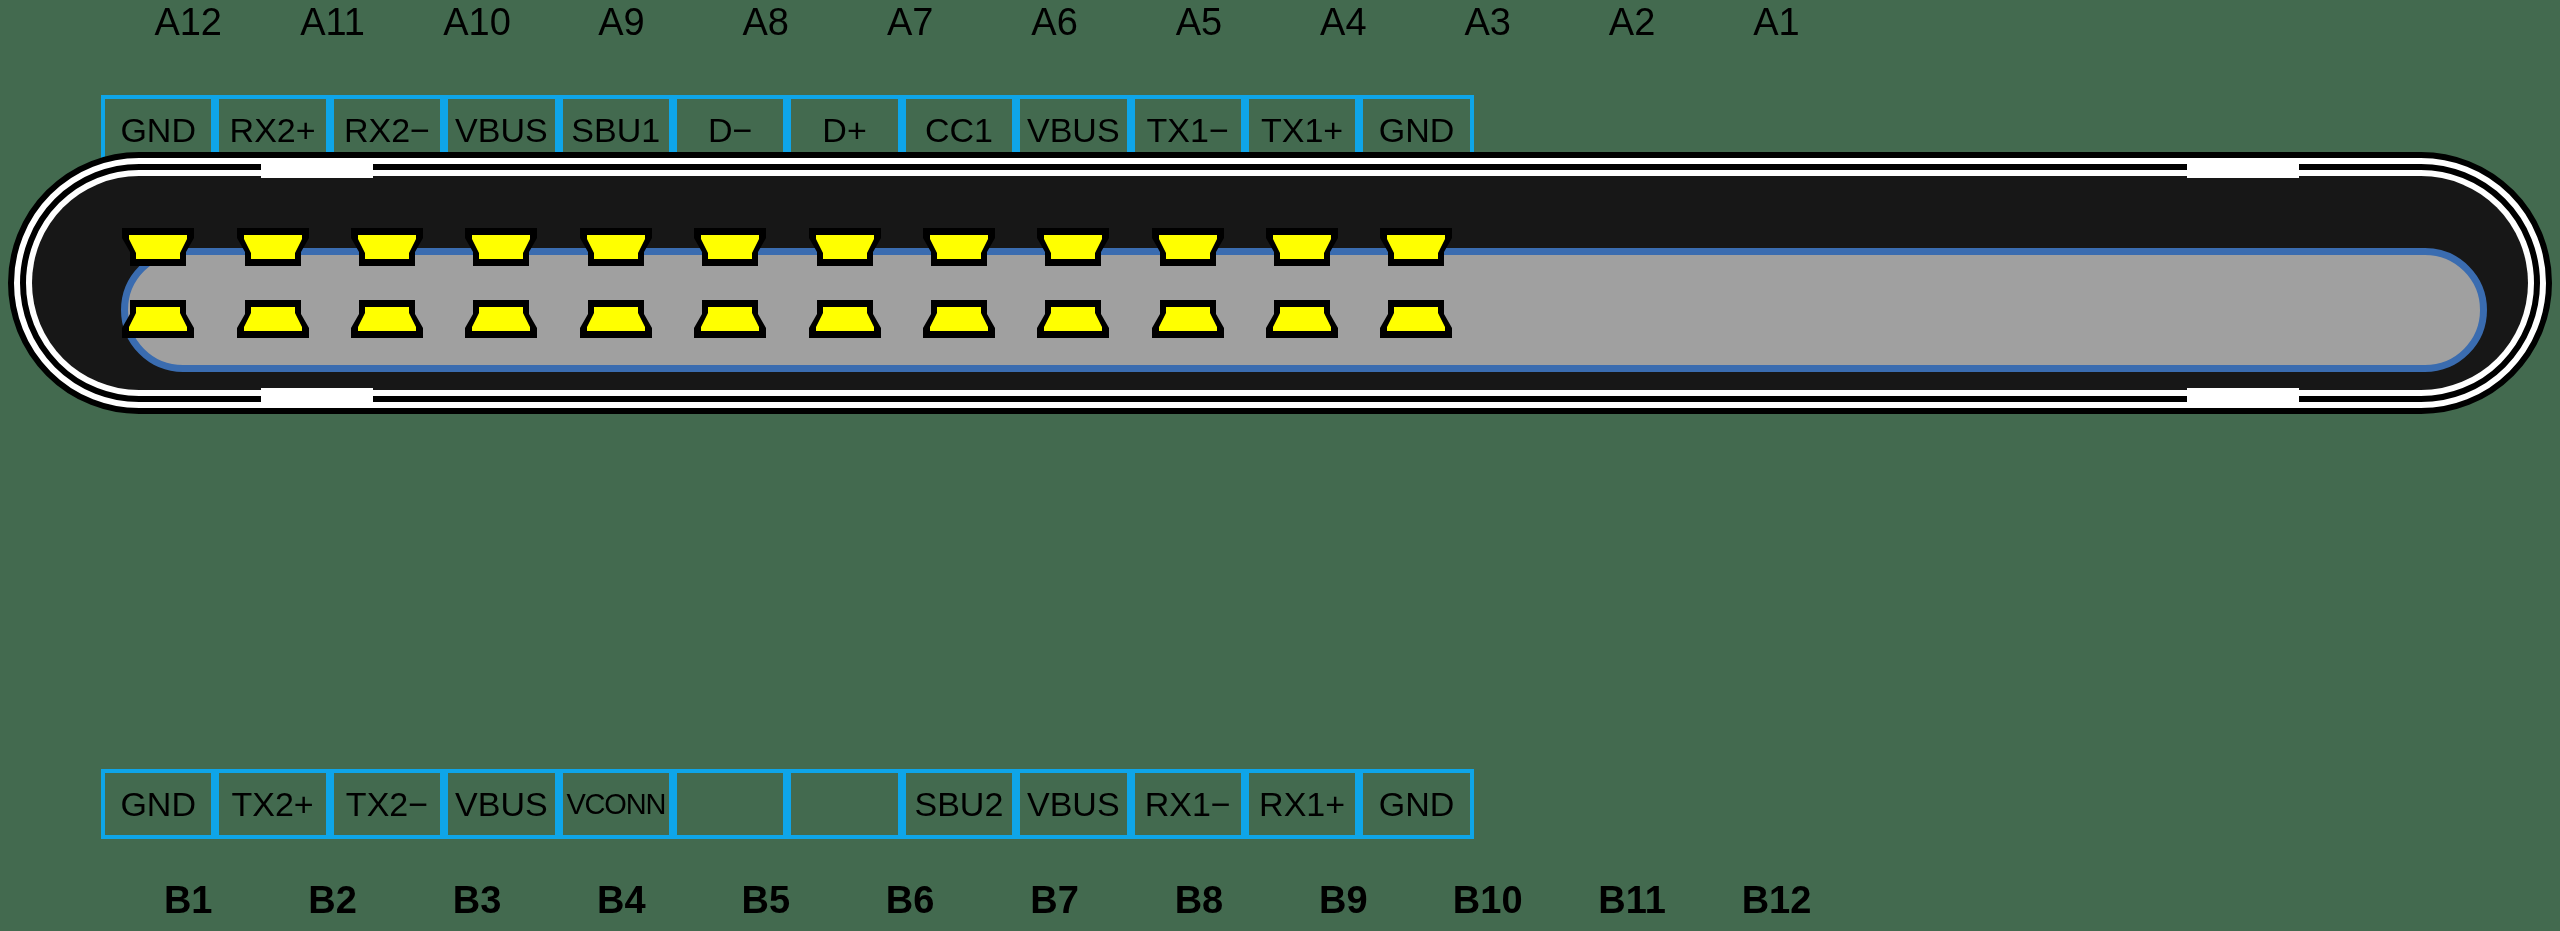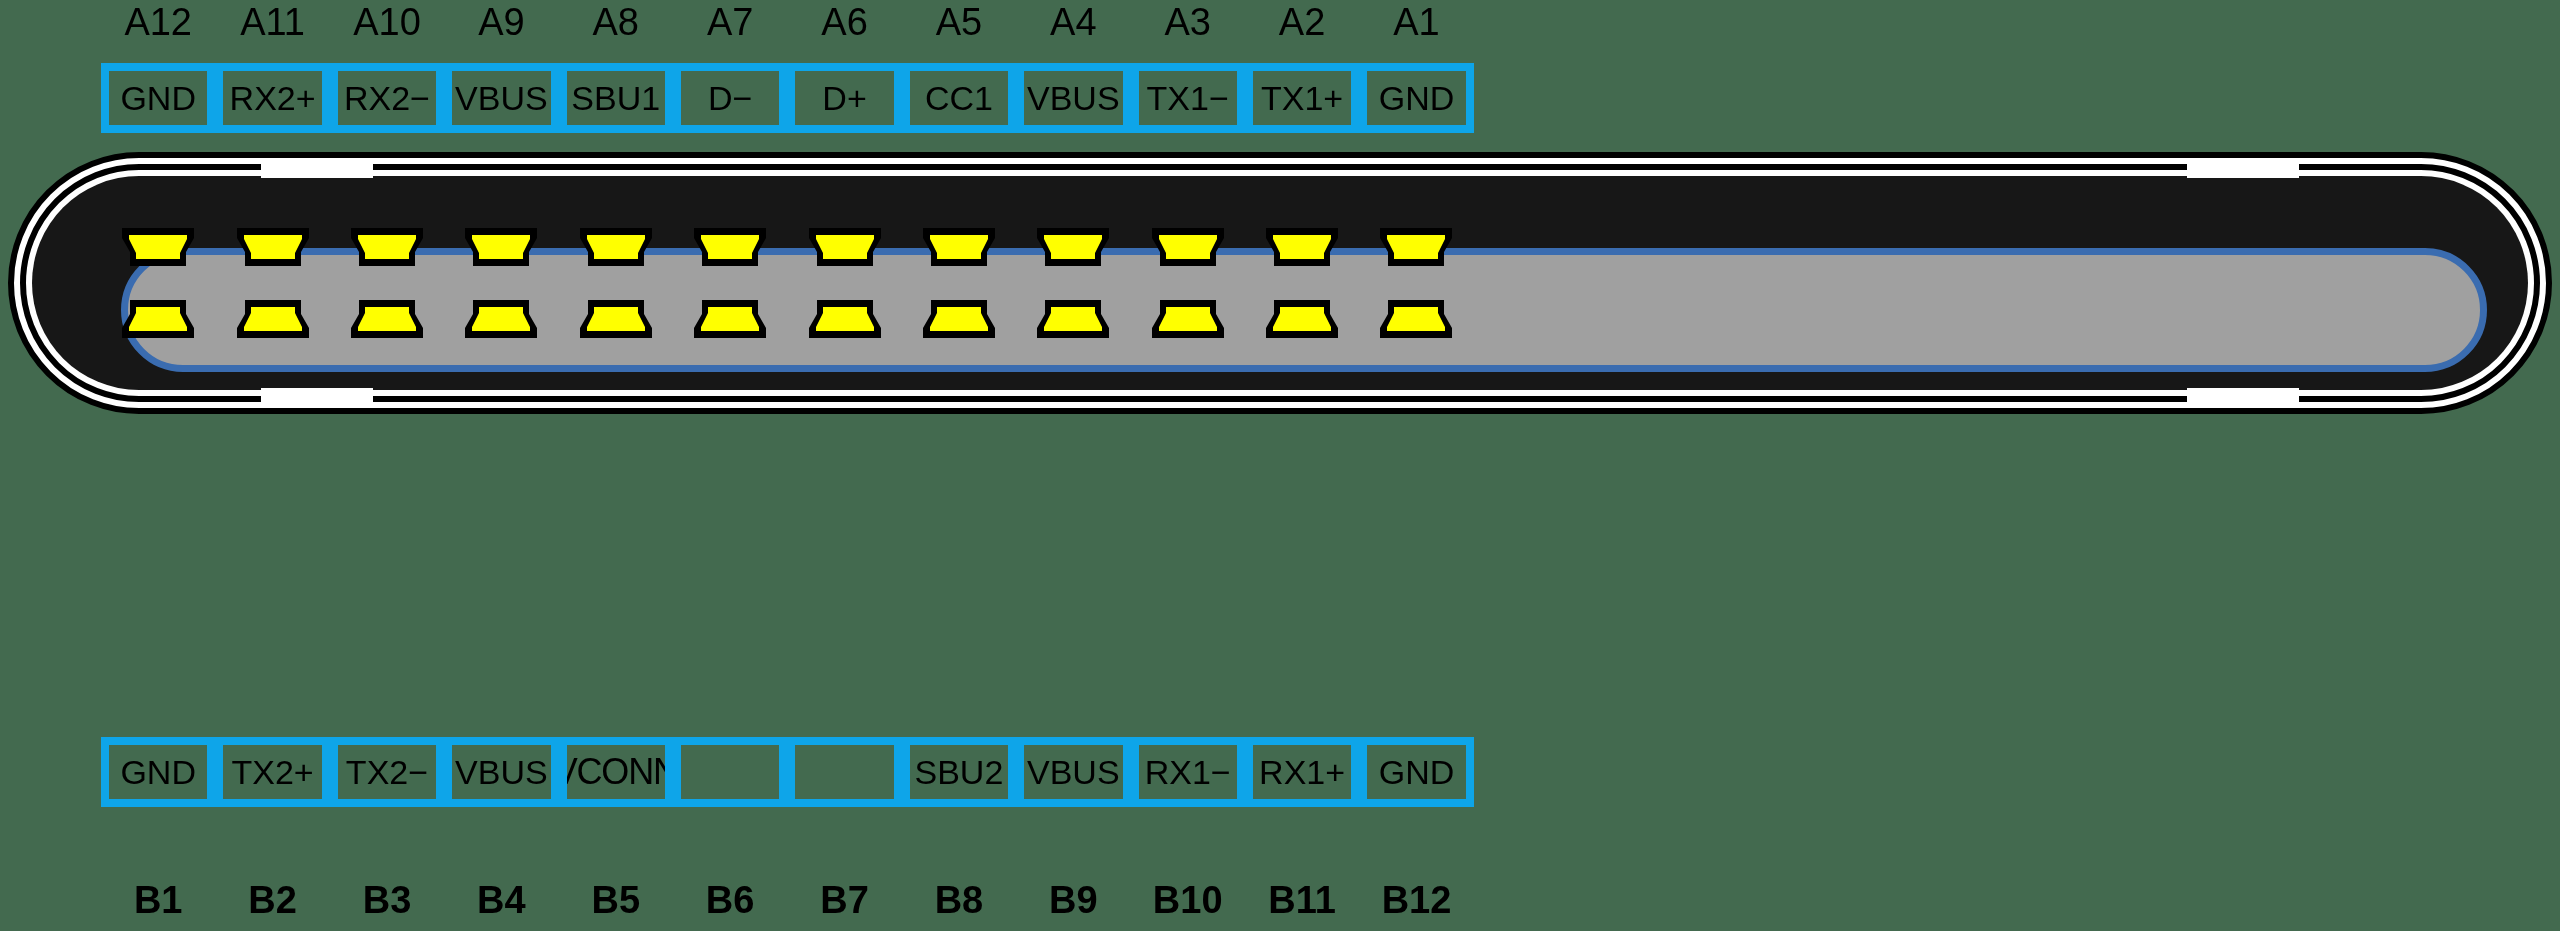--- a/index.html
+++ b/index.html
@@ -15,20 +15,21 @@
     font-family: "Liberation Sans", sans-serif;
   }
 
   
   .index-row {
     position: absolute;
     left: 0;
     width: 2104px;
     height: 44px;
     display: flex;
+    gap: 30px;
   }
   #top-index-row  { top: 0px; }
   #bottom-index-row { top: 878px; font-weight: bold; }
 
   .index-cell {
     flex: 0 0 114.4px;
     text-align: center;
     font-size: 38px;
     line-height: 44px;
     color: #000000;
@@ -42,30 +43,31 @@
     height: 70px;
     display: flex;
   }
   #top-box-row    { top: 63px; left: 0; }
   #bottom-box-row { top: 737px; left: 0; }
 
   .box-cell {
     flex: 0 0 114.4px;
     height: 70px;
     box-sizing: border-box;
-    border: 8px solid #0ea5e9;
+    border: 4px solid #0ea5e9;
     display: flex;
     align-items: center;
     justify-content: center;
     font-size: 34px;
     color: #000000;
     overflow: hidden;
     white-space: nowrap;
-  }
-  .box-cell.narrow-text { font-size: 36px; letter-spacing: -1.2px; }
+    margin-top: 32px;
+  }
+  .box-cell.narrow-text { font-size: 29px; letter-spacing: -1.2px; }
 
   
   .row-spacer-left  { flex: 0 0 101px; }
   .row-spacer-right { flex: 0 0 86px; }
 
   
   #connector {
     position: absolute;
     left: 8px;
     top: 152px;

